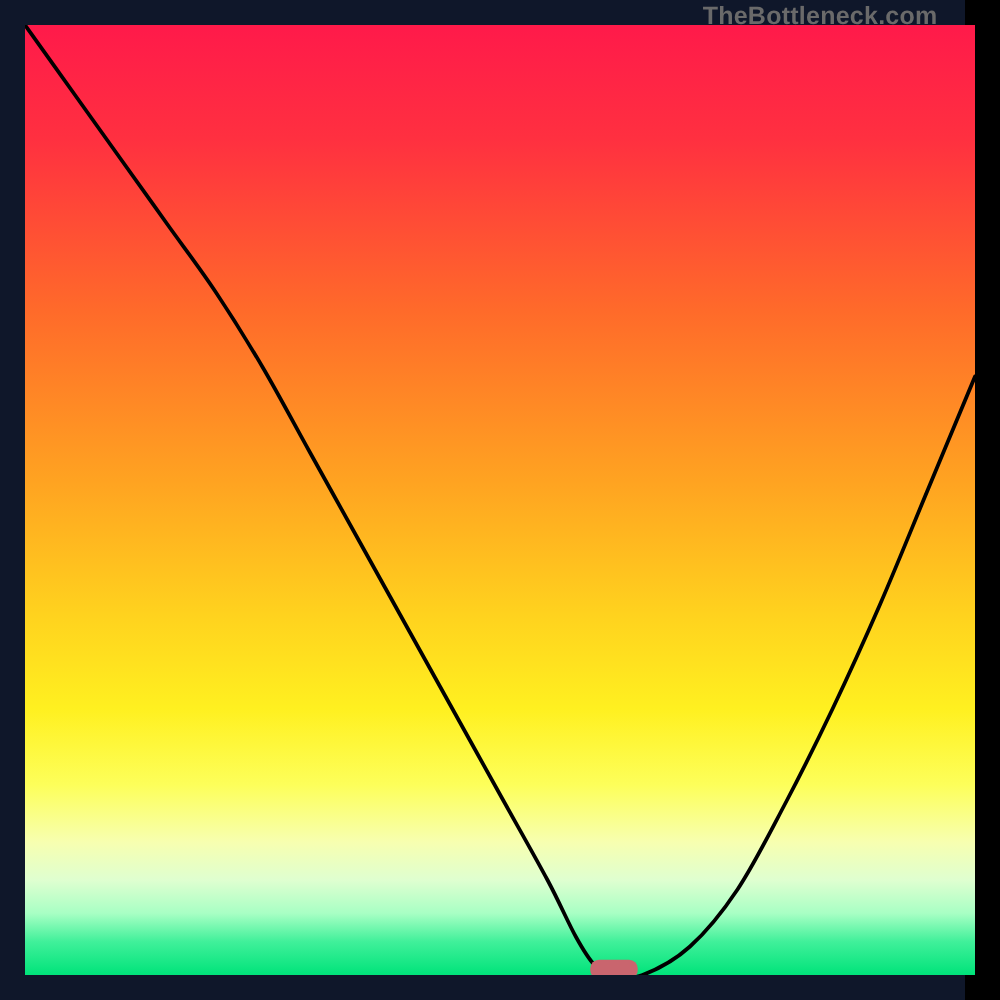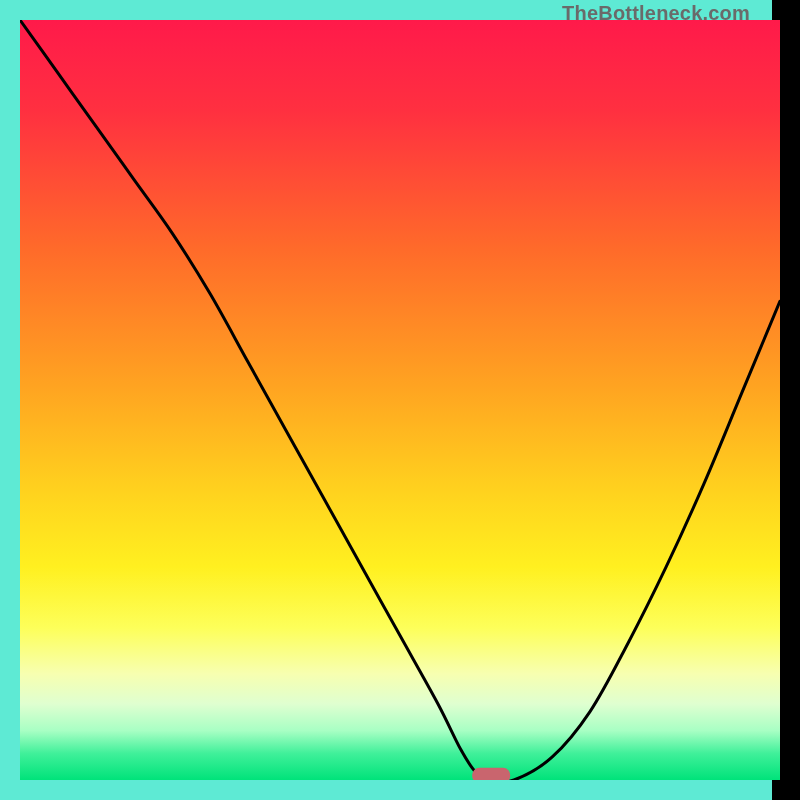--- a/index.html
+++ b/index.html
@@ -10,21 +10,21 @@
     background: #000;
     overflow: hidden;
     font-family: Arial, Helvetica, sans-serif;
   }
   .frame {
     position: absolute;
     left: 0;
     top: 0;
     width: 772px;
     height: 800px;
-    background: #5eead4;
+    background: #0f172a;
   }
   .plot-area {
     position: absolute;
     left: 20px;
     top: 20px;
     width: 760px;
     height: 760px;
     overflow: hidden;
   }
   

